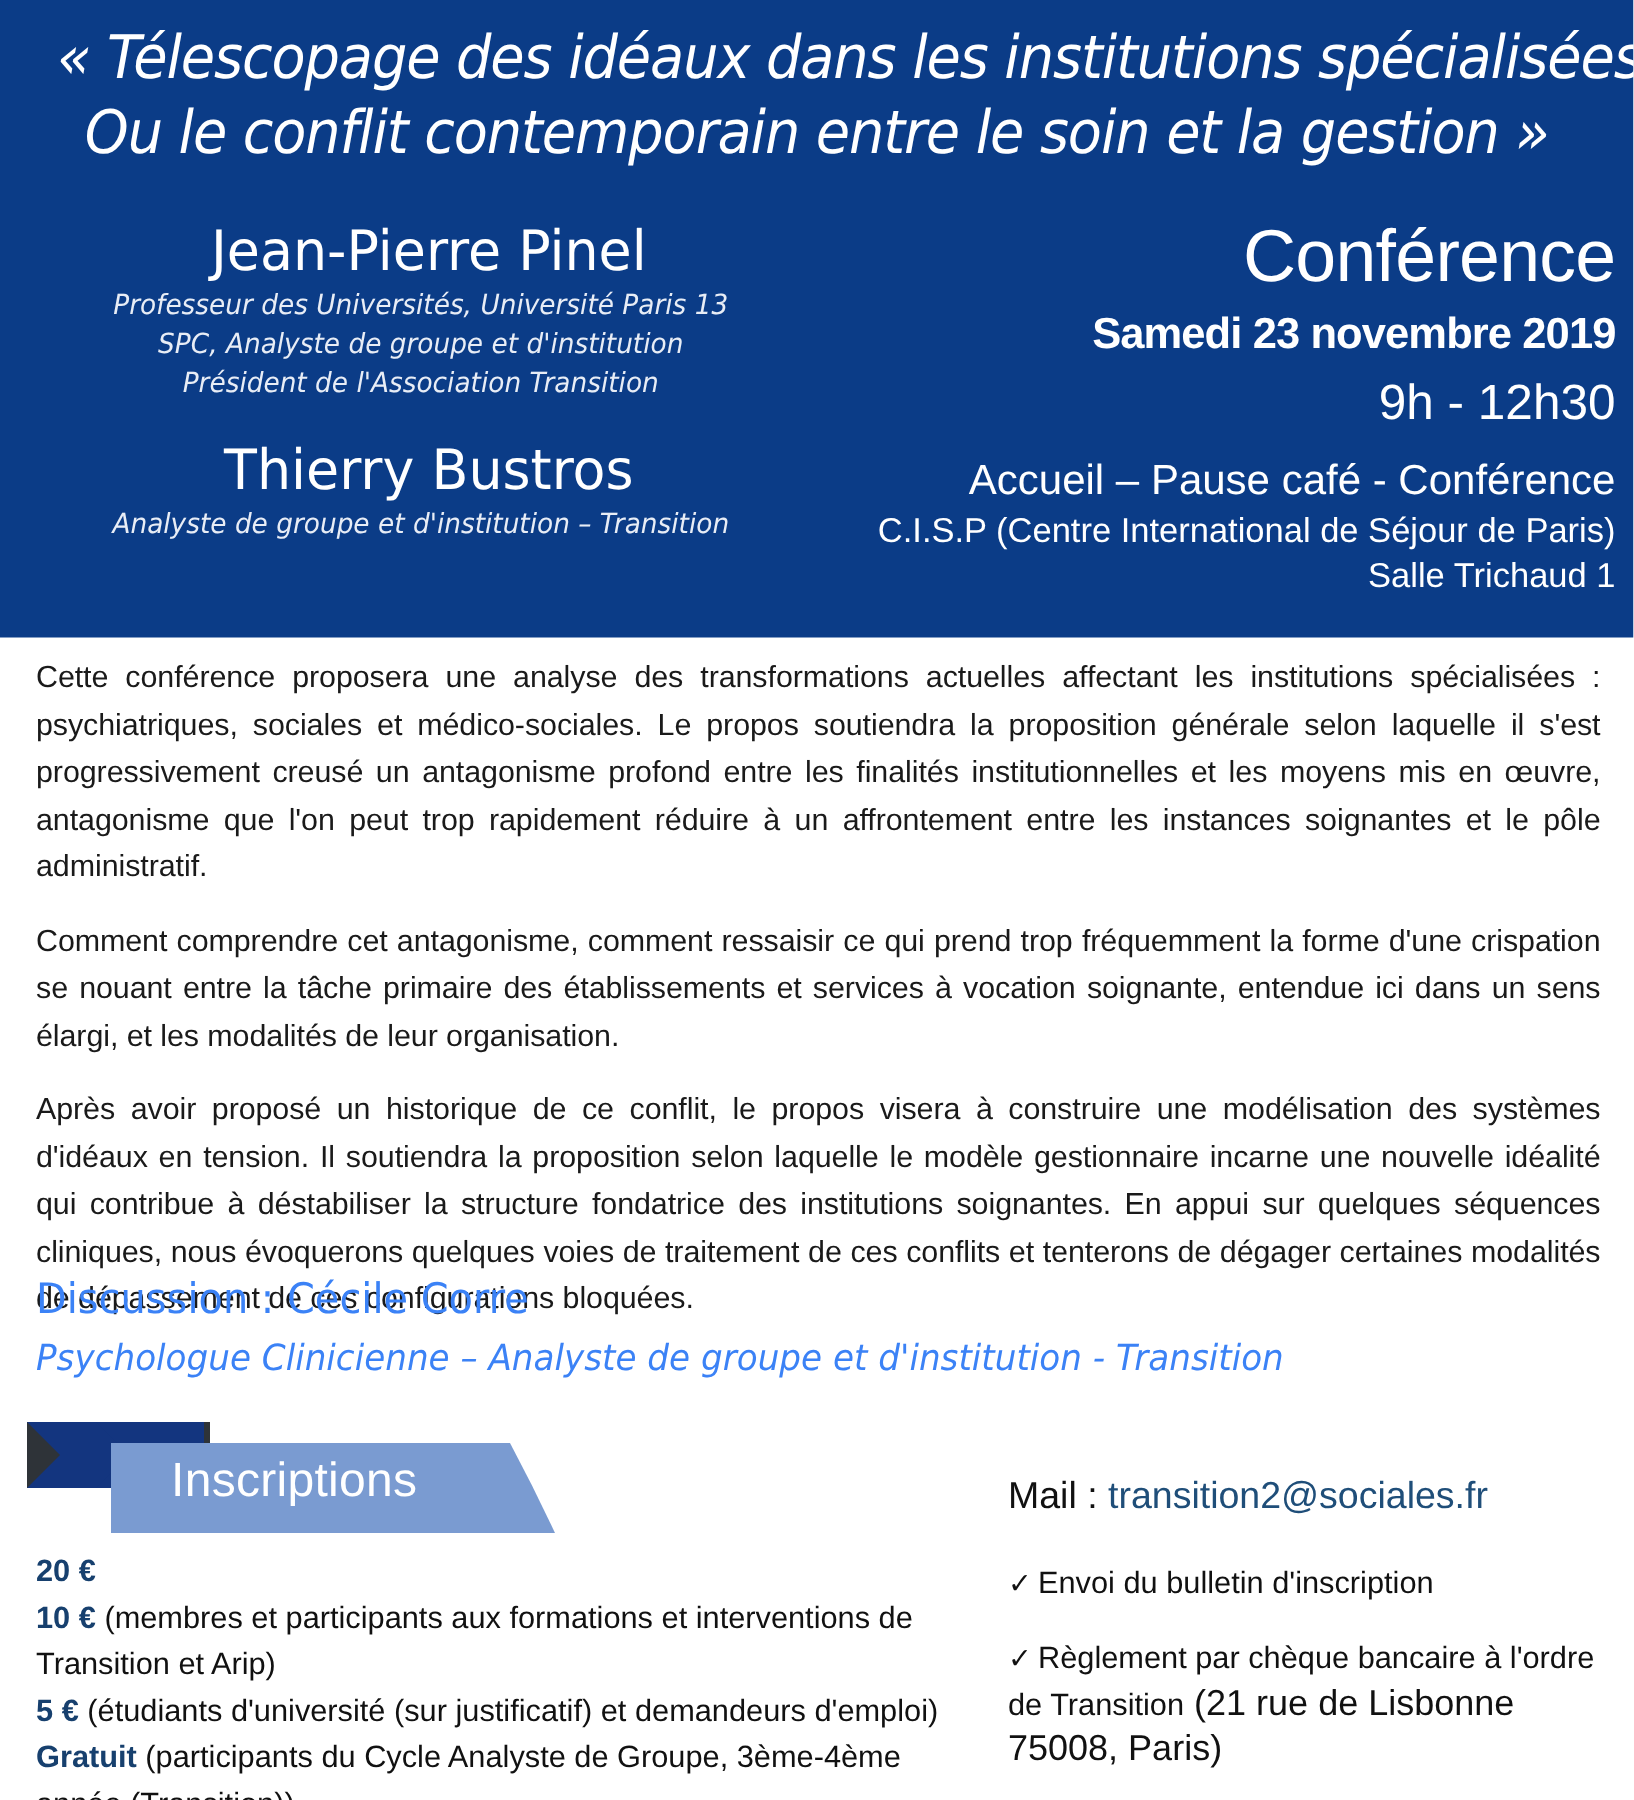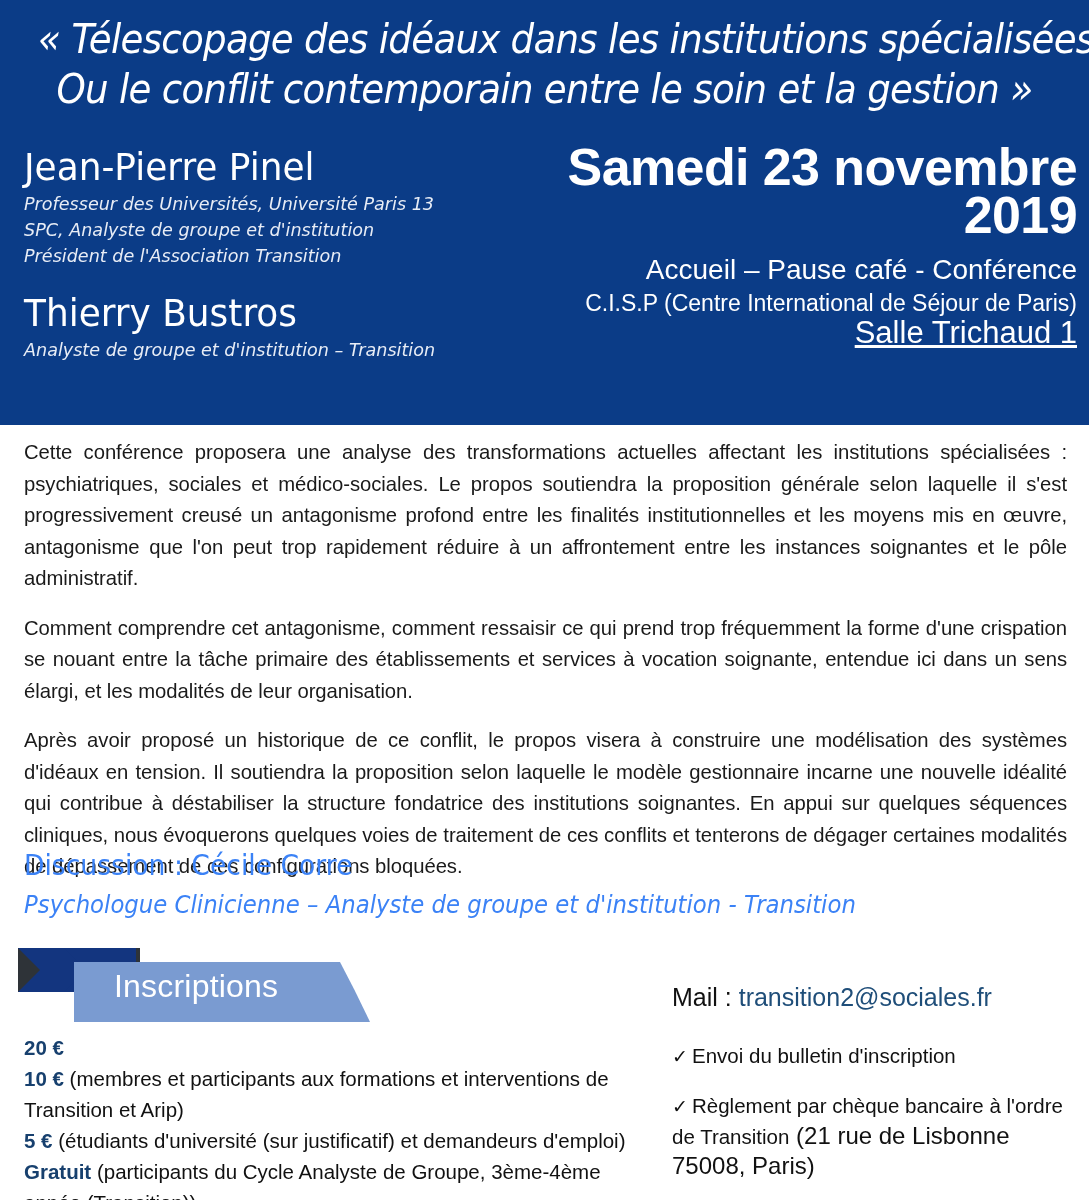--- a/index.html
+++ b/index.html
@@ -47,20 +47,21 @@
     white-space: nowrap;
   }
 
   
   .speakers {
     position: absolute;
     left: 24px;
     top: 145px;
     width: 540px;
     color: #ffffff;
+    text-align: center;
   }
   .sp-name {
     font-family: "DejaVu Sans", sans-serif;
     font-weight: 400;
     font-size: 37px;
     line-height: 46px;
     letter-spacing: 0px;
     transform: scaleX(0.97);
     transform-origin: left center;
     white-space: nowrap;
@@ -90,21 +91,21 @@
   .conf-title {
     font-family: "Liberation Sans", sans-serif;
     font-weight: 400;
     font-size: 49px;
     line-height: 56px;
     letter-spacing: -0.5px;
   }
   .conf-date {
     font-family: "Liberation Sans", sans-serif;
     font-weight: 700;
-    font-size: 52px;
+    font-size: 29px;
     line-height: 48px;
     letter-spacing: -0.6px;
   }
   .conf-time {
     font-family: "Liberation Sans", sans-serif;
     font-weight: 400;
     font-size: 33px;
     line-height: 42px;
   }
   .conf-prog {
@@ -116,23 +117,22 @@
   }
   .conf-venue {
     font-family: "Liberation Sans", sans-serif;
     font-weight: 400;
     font-size: 23px;
     line-height: 30px;
   }
   .conf-room {
     font-family: "Liberation Sans", sans-serif;
     font-weight: 400;
-    font-size: 31px;
+    font-size: 23px;
     line-height: 30px;
-    text-decoration: underline;
   }
   .conf-addr {
     font-family: "Liberation Sans", sans-serif;
     font-weight: 400;
     font-size: 21px;
     line-height: 28px;
   }
 
   
   .body-wrap {
@@ -264,21 +264,23 @@
     <div class="sp-name">Jean-Pierre Pinel</div>
     <div class="sp-role">Professeur des Universités, Université Paris 13</div>
     <div class="sp-role">SPC, Analyste de groupe  et d'institution</div>
     <div class="sp-role">Président de l'Association Transition</div>
     <div class="sp-gap"></div>
     <div class="sp-name">Thierry Bustros</div>
     <div class="sp-role">Analyste de groupe et d'institution –  Transition</div>
   </div>
 
   <div class="conf">
+    <div class="conf-title">Conférence</div>
     <div class="conf-date">Samedi 23 novembre 2019</div>
+    <div class="conf-time">9h - 12h30</div>
     <div class="conf-prog">Accueil – Pause café - Conférence</div>
     <div class="conf-venue">C.I.S.P (Centre International de Séjour de Paris)</div>
     <div class="conf-room">Salle Trichaud 1</div>
   </div>
 </div>
 
 <div class="body-wrap">
   <p class="para">Cette conférence proposera une analyse des transformations actuelles affectant les institutions spécialisées : psychiatriques, sociales et médico-sociales. Le propos soutiendra la proposition générale selon laquelle il s'est progressivement creusé un antagonisme profond entre les finalités institutionnelles et les moyens mis en œuvre, antagonisme que l'on peut trop rapidement réduire à un affrontement entre les instances soignantes et le pôle administratif.</p>
   <p class="para">Comment comprendre cet antagonisme, comment ressaisir ce qui prend trop fréquemment la forme d'une crispation se nouant entre la tâche primaire des établissements et services à vocation soignante, entendue ici dans un sens élargi, et les modalités de leur organisation.</p>
   <p class="para">Après avoir proposé un historique de ce conflit, le propos visera à construire une modélisation des systèmes d'idéaux en tension. Il soutiendra la proposition selon laquelle le modèle gestionnaire incarne une nouvelle idéalité qui contribue à déstabiliser la structure fondatrice des institutions soignantes. En appui sur quelques séquences cliniques, nous évoquerons quelques voies de traitement de ces conflits et tenterons de dégager certaines modalités de dépassement de ces configurations bloquées.</p>

